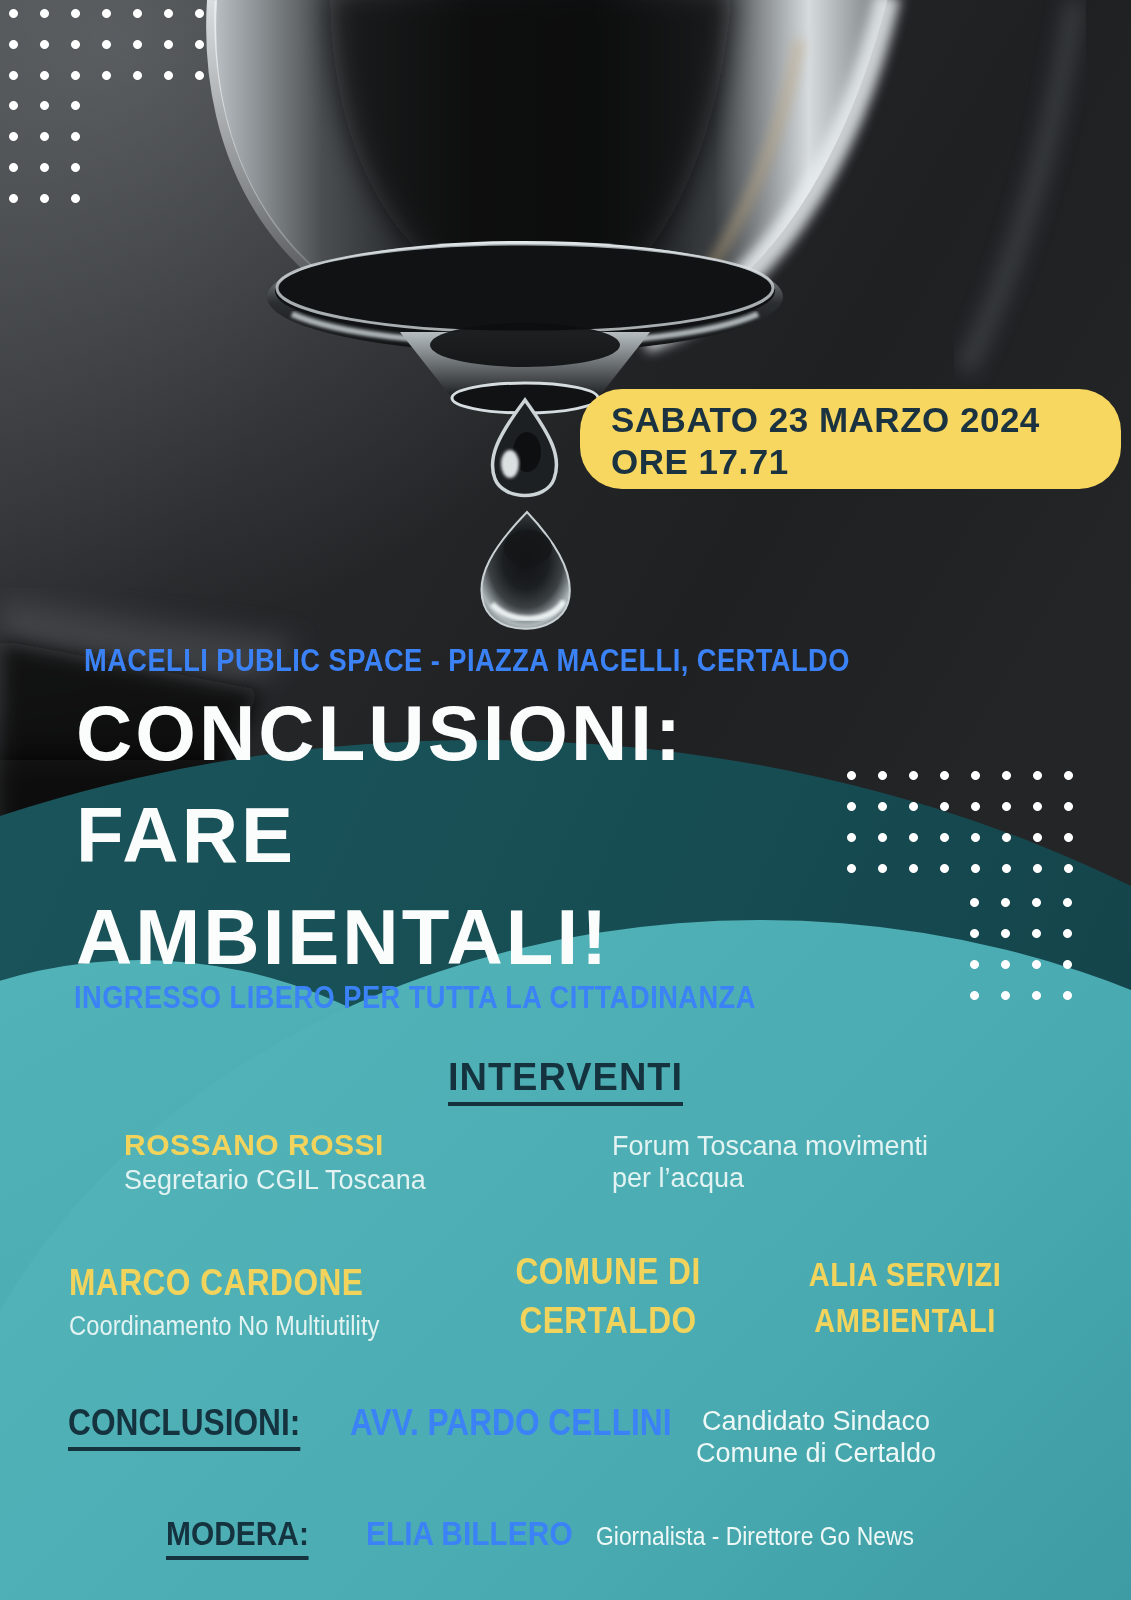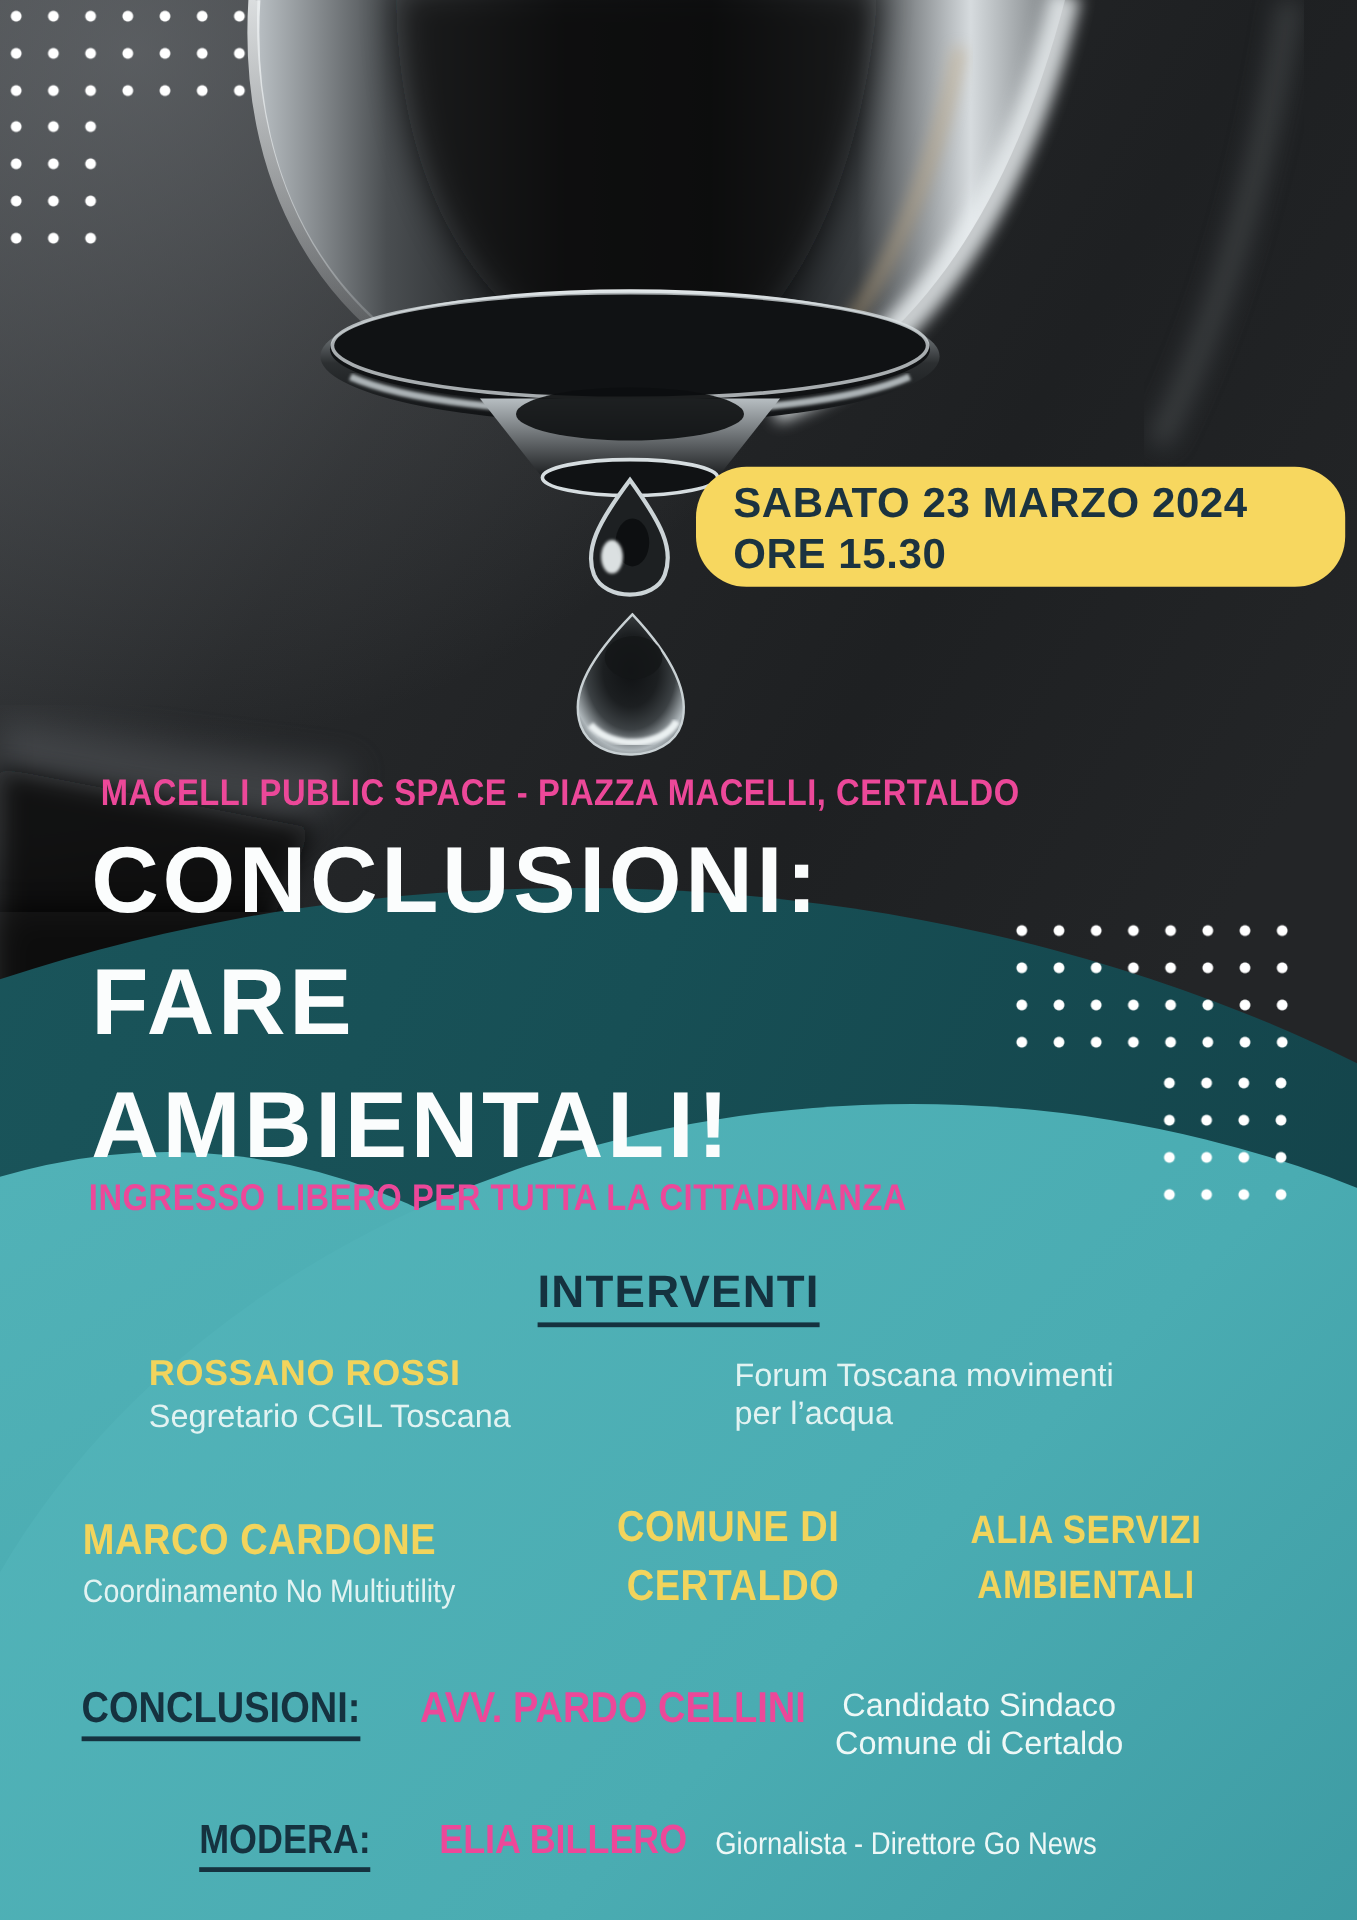--- a/index.html
+++ b/index.html
@@ -34,42 +34,42 @@
   .dots-tl-b{left:-2px; top:90px;  width:93px;  height:124px;}
   .dots-r-a{left:836px; top:760px; width:248px; height:124px;}
   .dots-r-b{left:959px; top:887px; width:124px; height:124px;}
   
   .badge{
     left:580px; top:389px; width:541px; height:100px; border-radius:42px;
     background:#f7d75f; z-index:7; box-sizing:border-box; padding:10px 0 0 31px;
     color:#1b3340; font-weight:bold; font-size:35px; line-height:42px; letter-spacing:0.5px;
   }
   
-  .yellow{color:#ec4899;}
+  .yellow{color:#3b82f6;}
   .navy{color:#15323f;}
   .whitetxt{color:#eef8f7;}
   .cond{display:inline-block; transform:scaleX(0.88); transform-origin:0 50%; white-space:nowrap;}
   .cond-c{display:block; transform:scaleX(0.88); transform-origin:50% 50%;}
   .underlined{border-bottom:4px solid #15323f; padding-bottom:4px;}
   .txt{z-index:7;}
   .location{left:84px; top:643px; font-size:31px; font-weight:bold; letter-spacing:0.5px;}
   .title{
     left:76px; top:682px; font-size:78px; font-weight:bold; line-height:102px;
     color:#fbfdfd; letter-spacing:3px; z-index:7;
   }
   .subtitle{left:74px; top:980px; font-size:31px; font-weight:bold; letter-spacing:0.5px;}
   .interventi{left:0; top:1044px; width:100%; text-align:center; font-size:38px; font-weight:bold; letter-spacing:1px;margin-top:12px;}
   .speaker-name{font-size:30px; font-weight:bold; color:#f2d45c; letter-spacing:0.5px; white-space:nowrap;}
   .speaker-role{font-size:27px; color:#e2f3f2; margin-top:3px; line-height:1.18;}
   .sp1{left:124px; top:1128px;}
   .sp2{left:612px; top:1128px; width:360px;}
   .sp3{left:40px;  top:1262px; width:484px; text-align:left;}
   .sp3 .speaker-name{font-size:36px;}
   .sp3 .speaker-role{font-size:27px; margin-top:7px;}
-  .sp4{left:455px; top:1248px; width:260px; text-align:right;}
+  .sp4{left:478px; top:1248px; width:260px; text-align:center;}
   .sp4 .speaker-name{font-size:36px; white-space:normal; line-height:1.35;}
   .sp5{left:780px; top:1252px; width:250px; text-align:center;}
   .sp5 .speaker-name{font-size:33px; white-space:normal; line-height:1.4;}
   .concl-label{left:68px;  top:1402px; font-size:36px; font-weight:bold;}
   .concl-name{left:350px; top:1402px; font-size:36px; font-weight:bold;}
   .concl-role{left:692px; top:1406px; width:248px; text-align:center; font-size:27px; line-height:1.18;}
   .modera-label{left:166px; top:1514px; font-size:34px; font-weight:bold;}
   .modera-name{left:366px; top:1514px; font-size:34px; font-weight:bold;}
   .modera-role{left:596px; top:1521px; font-size:26px; white-space:nowrap;}
   .photo{left:0; top:0; z-index:1;}
@@ -171,21 +171,21 @@
   <div class="abs teal-light-left"></div>
   <div class="abs teal-light-main"></div>
 
   <div class="abs dots dots-tl-a"></div>
   <div class="abs dots dots-tl-b"></div>
   <div class="abs dots dots-r-a"></div>
   <div class="abs dots dots-r-b"></div>
 
   <div class="abs badge">
     <div>SABATO 23 MARZO 2024</div>
-    <div>ORE 15.30</div>
+    <div>ORE 17.71</div>
   </div>
 
   <div class="abs txt location yellow">
     <span class="cond">MACELLI PUBLIC SPACE - PIAZZA MACELLI, CERTALDO</span>
   </div>
 
   <div class="abs title">
     <div>CONCLUSIONI:</div>
     <div>FARE</div>
     <div>AMBIENTALI!</div>

